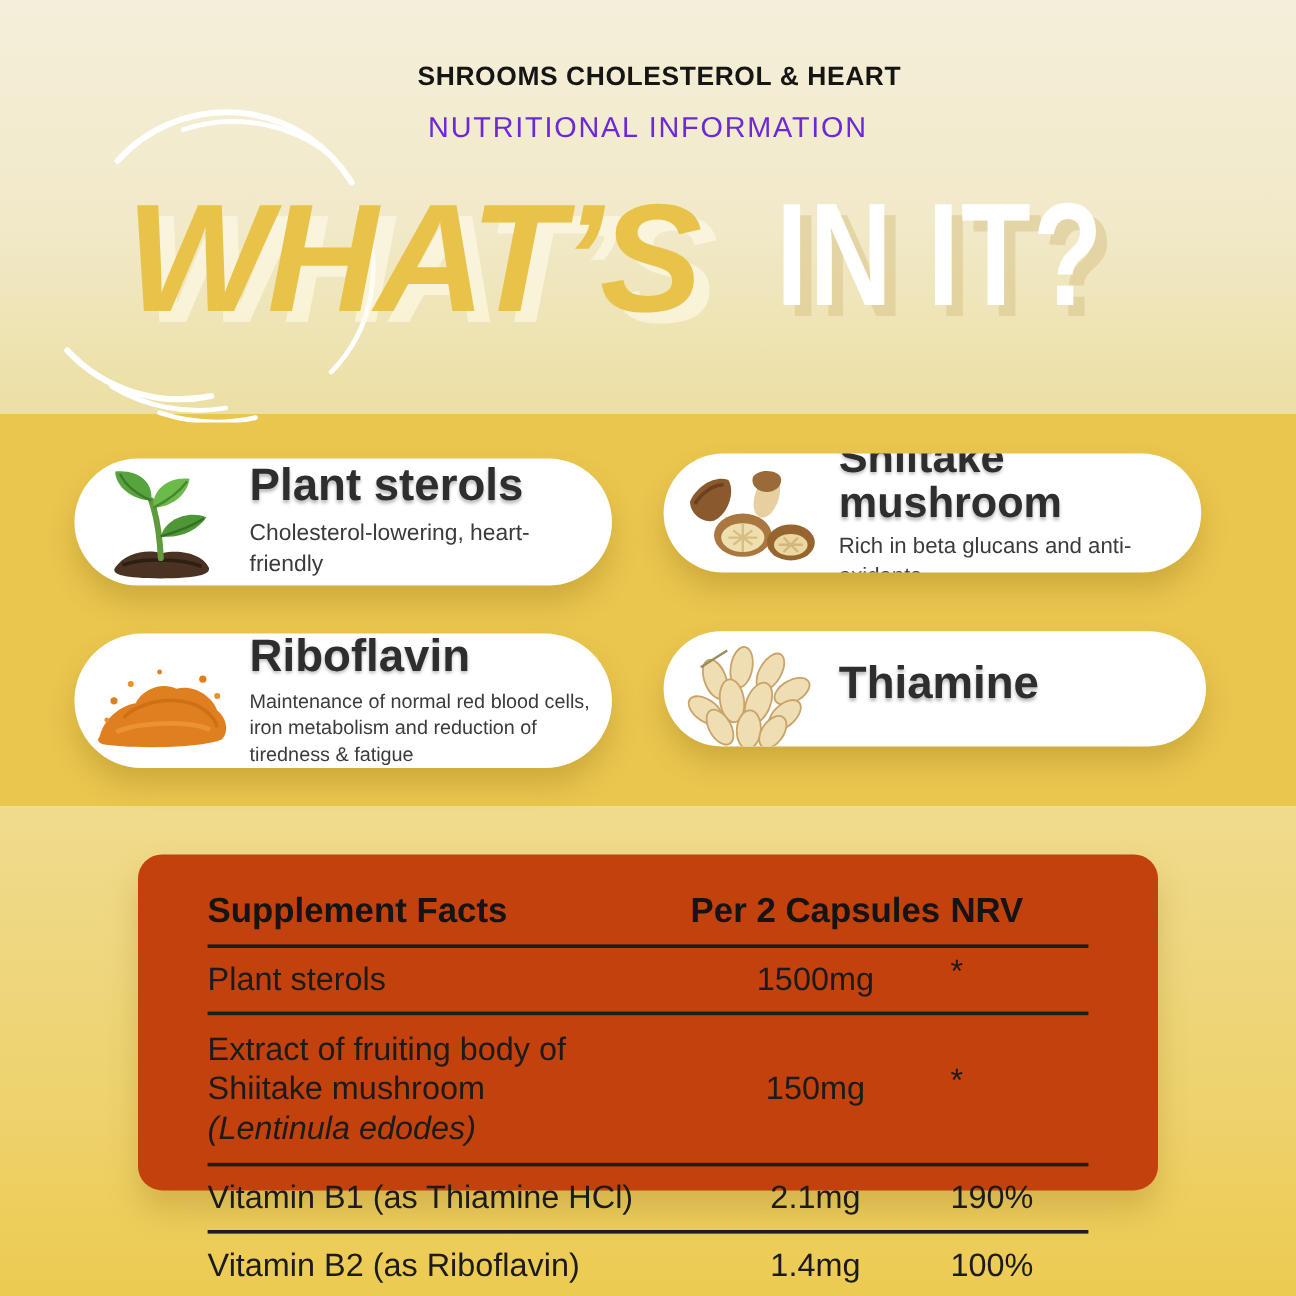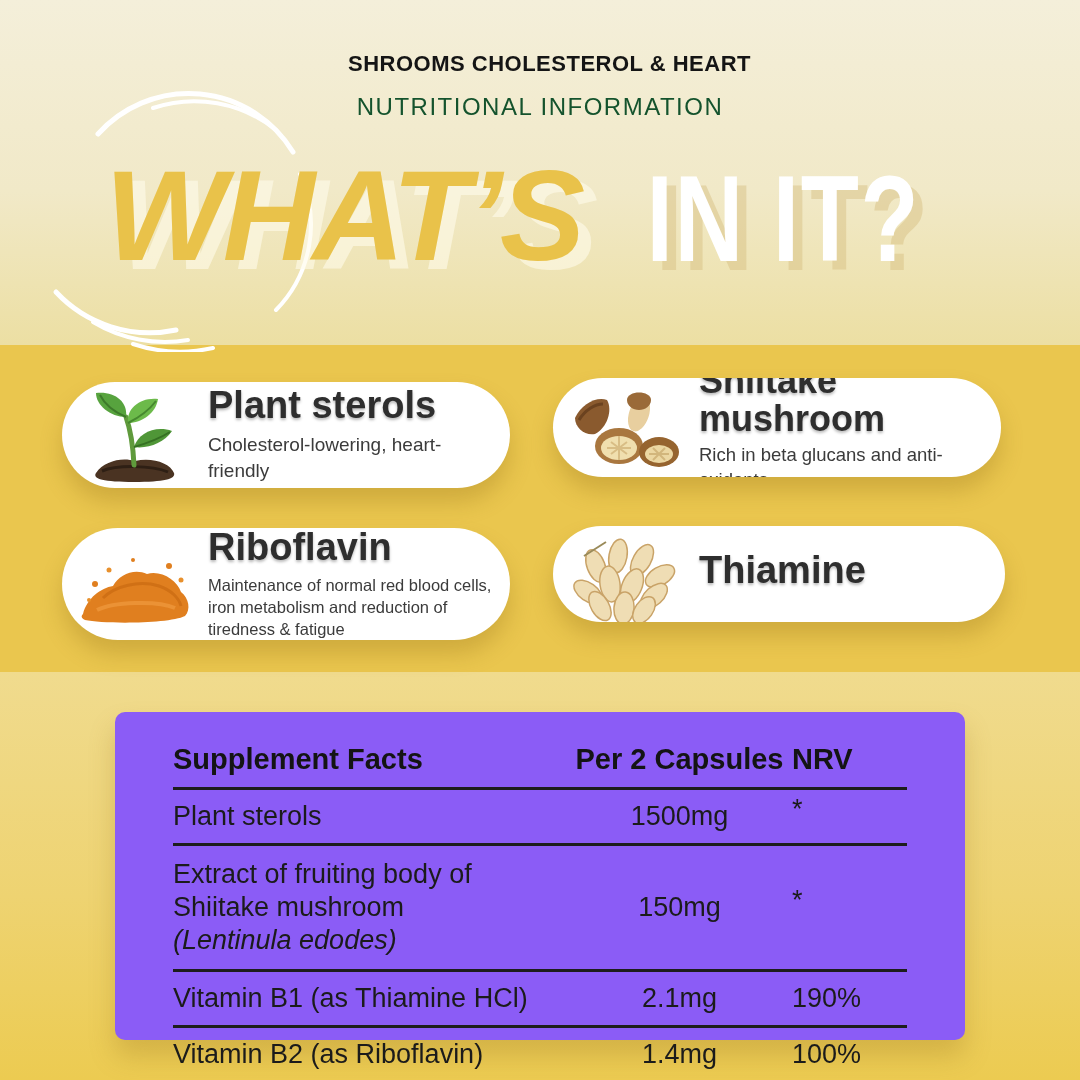--- a/index.html
+++ b/index.html
@@ -15,29 +15,29 @@
   .bg-top{position:absolute;left:0;top:0;width:1080px;height:345px;
     background:linear-gradient(180deg,#f4efda 0%,#f1e9c8 55%,#ecdfa3 100%);}
   .bg-band{position:absolute;left:0;top:345px;width:1080px;height:327px;
     background:#eac64e;}
   .bg-bottom{position:absolute;left:0;top:672px;width:1080px;height:408px;
     background:linear-gradient(180deg,#f0db8e 0%,#eed371 55%,#eccb51 100%);}
 
   
   .header{position:absolute;left:0;top:36px;width:1080px;text-align:center;}
   .header-title{font-size:22px;font-weight:bold;color:#151515;letter-spacing:.5px;margin:15px;padding-left:19px;}
-  .header-subtitle{font-size:24px;font-weight:normal;color:#14532d;letter-spacing:1.5px;margin-top:16px;}
+  .header-subtitle{font-size:24px;font-weight:normal;color:#6d28d9;letter-spacing:1.5px;margin-top:16px;}
 
   
   .arcs{position:absolute;left:38px;top:82px;width:310px;height:270px;pointer-events:none;}
   .arcs path{fill:none;stroke:#ffffff;stroke-linecap:round;}
 
   
   .hero{position:absolute;left:0;top:142px;width:1064px;
-    display:flex;justify-content:center;align-items:flex-end;gap:26px;white-space:nowrap;}
+    display:flex;justify-content:center;align-items:flex-start;gap:26px;white-space:nowrap;}
   .hero-accent{
     font-size:128px;font-weight:bold;font-style:italic;
     color:#e9c24a;letter-spacing:-3px;
     text-shadow:13px 9px 0 rgba(255,252,235,.6);
   }
   .hero-rest{
     display:inline-block;
     font-size:122px;font-weight:bold;color:#ffffff;
     transform:scaleX(.78);transform-origin:left baseline;
     letter-spacing:2px;
@@ -57,22 +57,22 @@
   #card-plant{left:62px;top:382px;width:448px;height:106px;}
   #card-shiitake{left:553px;top:378px;width:448px;height:99px;}
   #card-riboflavin{left:62px;top:528px;width:448px;height:112px;}
   #card-thiamine{left:553px;top:526px;width:452px;height:96px;}
   #card-plant .card-desc{font-size:19px;}
   #card-shiitake .card-title{font-size:36px;}
   #card-riboflavin .card-desc{font-size:16.5px;}
   #card-thiamine .card-desc{font-size:18.5px;}
 
   
-  .facts{position:absolute;left:115px;top:712px;width:850px;height:328px;
-    background:#8b5cf6;border-radius:10px;
+  .facts{position:absolute;left:115px;top:712px;width:850px;height:280px;
+    background:#c2410c;border-radius:20px;
     box-shadow:0 16px 26px rgba(146,110,24,.28);
     box-sizing:border-box;padding:20px 58px 0 58px;}
   .frow{display:grid;grid-template-columns:1fr 225px 115px;align-items:center;}
   .frow > div{padding:11px 0;}
   .fhead{font-weight:bold;font-size:29px;color:#141414;}
   .fcell{font-size:27px;color:#1b1b1b;}
   .col-amt{text-align:center;}
   .col-nrv{text-align:left;}
   .rule{border:none;border-top:3px solid #1d1d1d;margin:0;}
   .name-italic{font-style:italic;}

